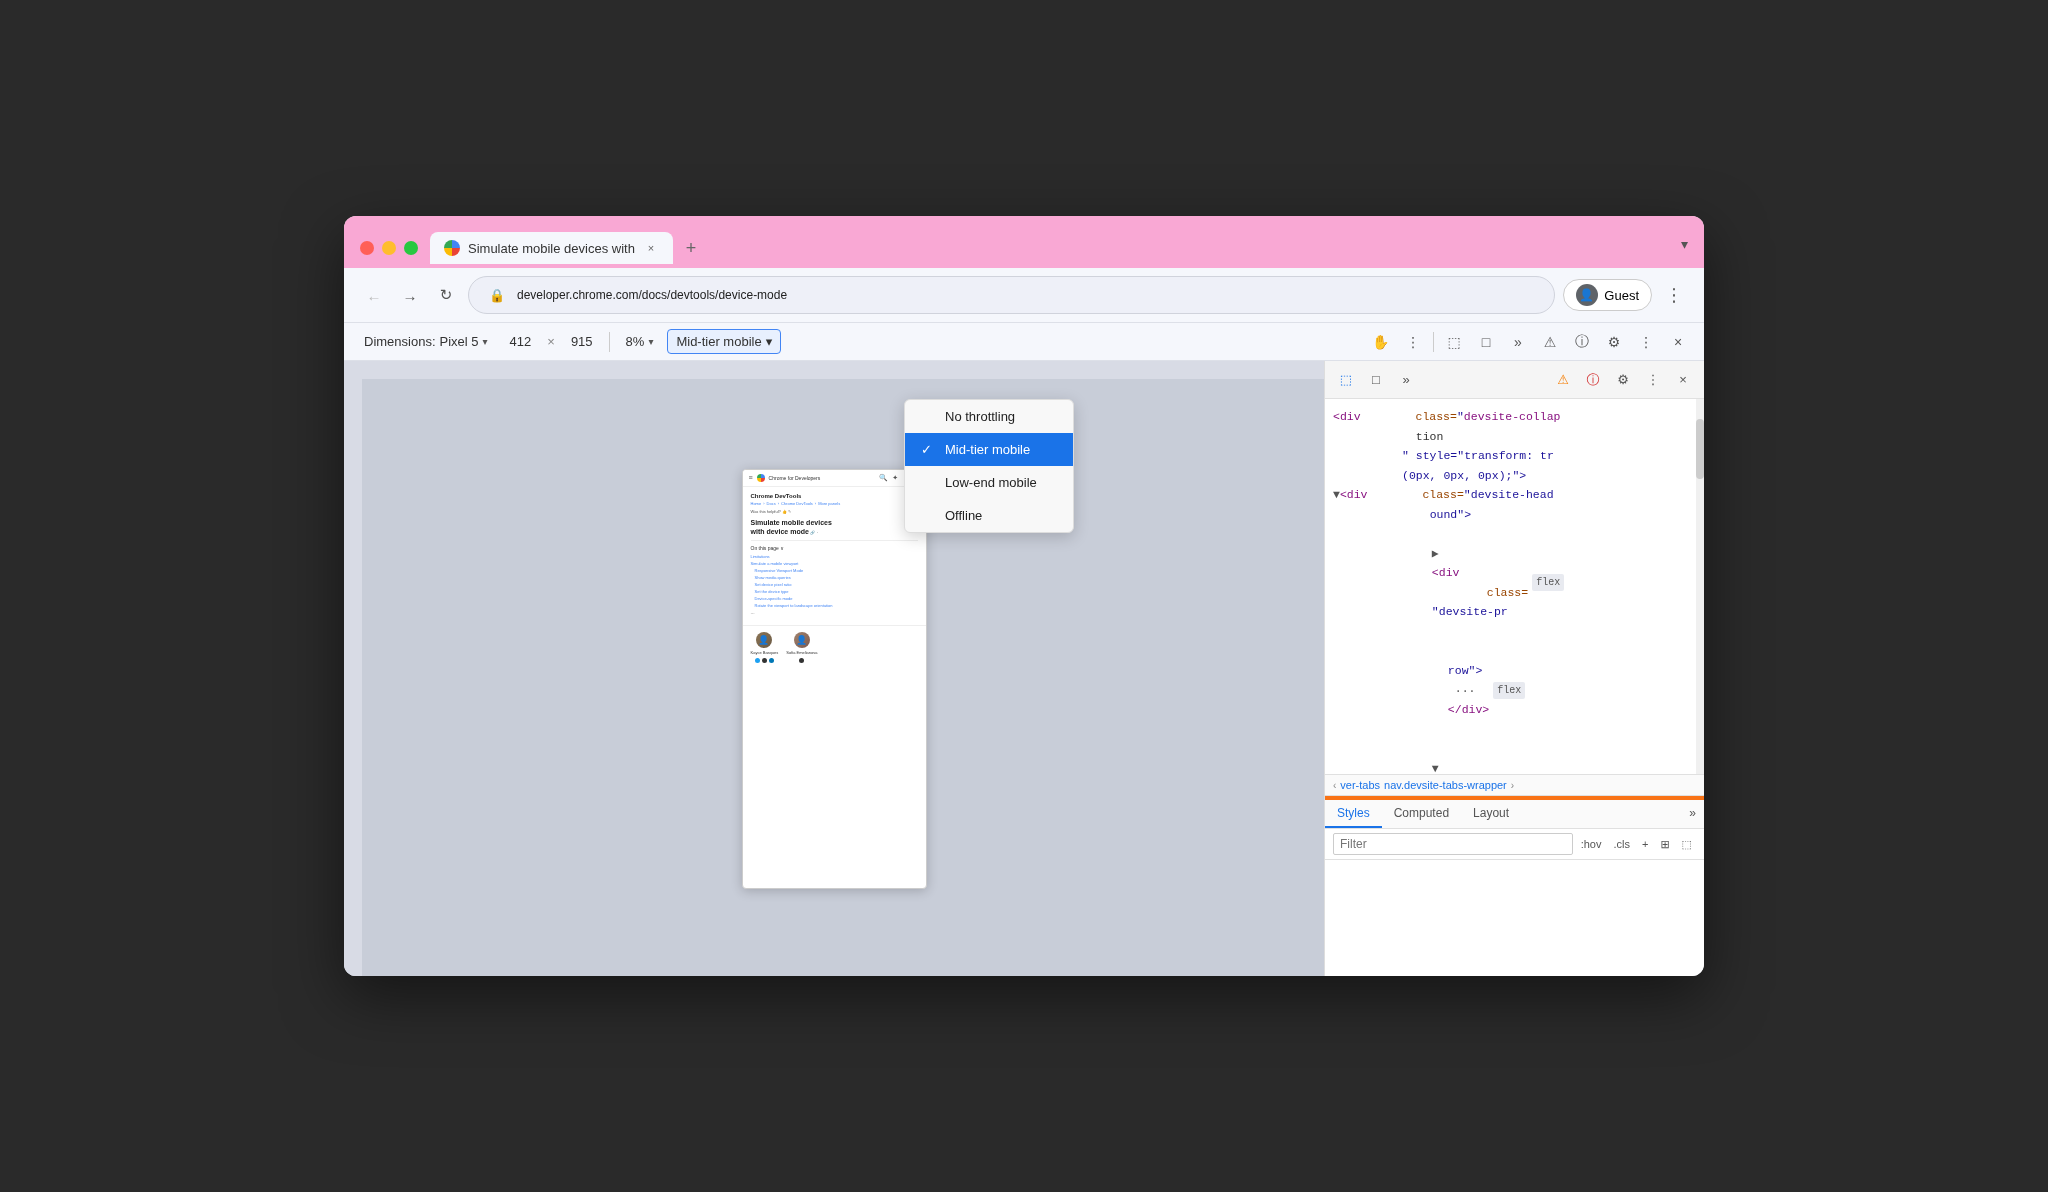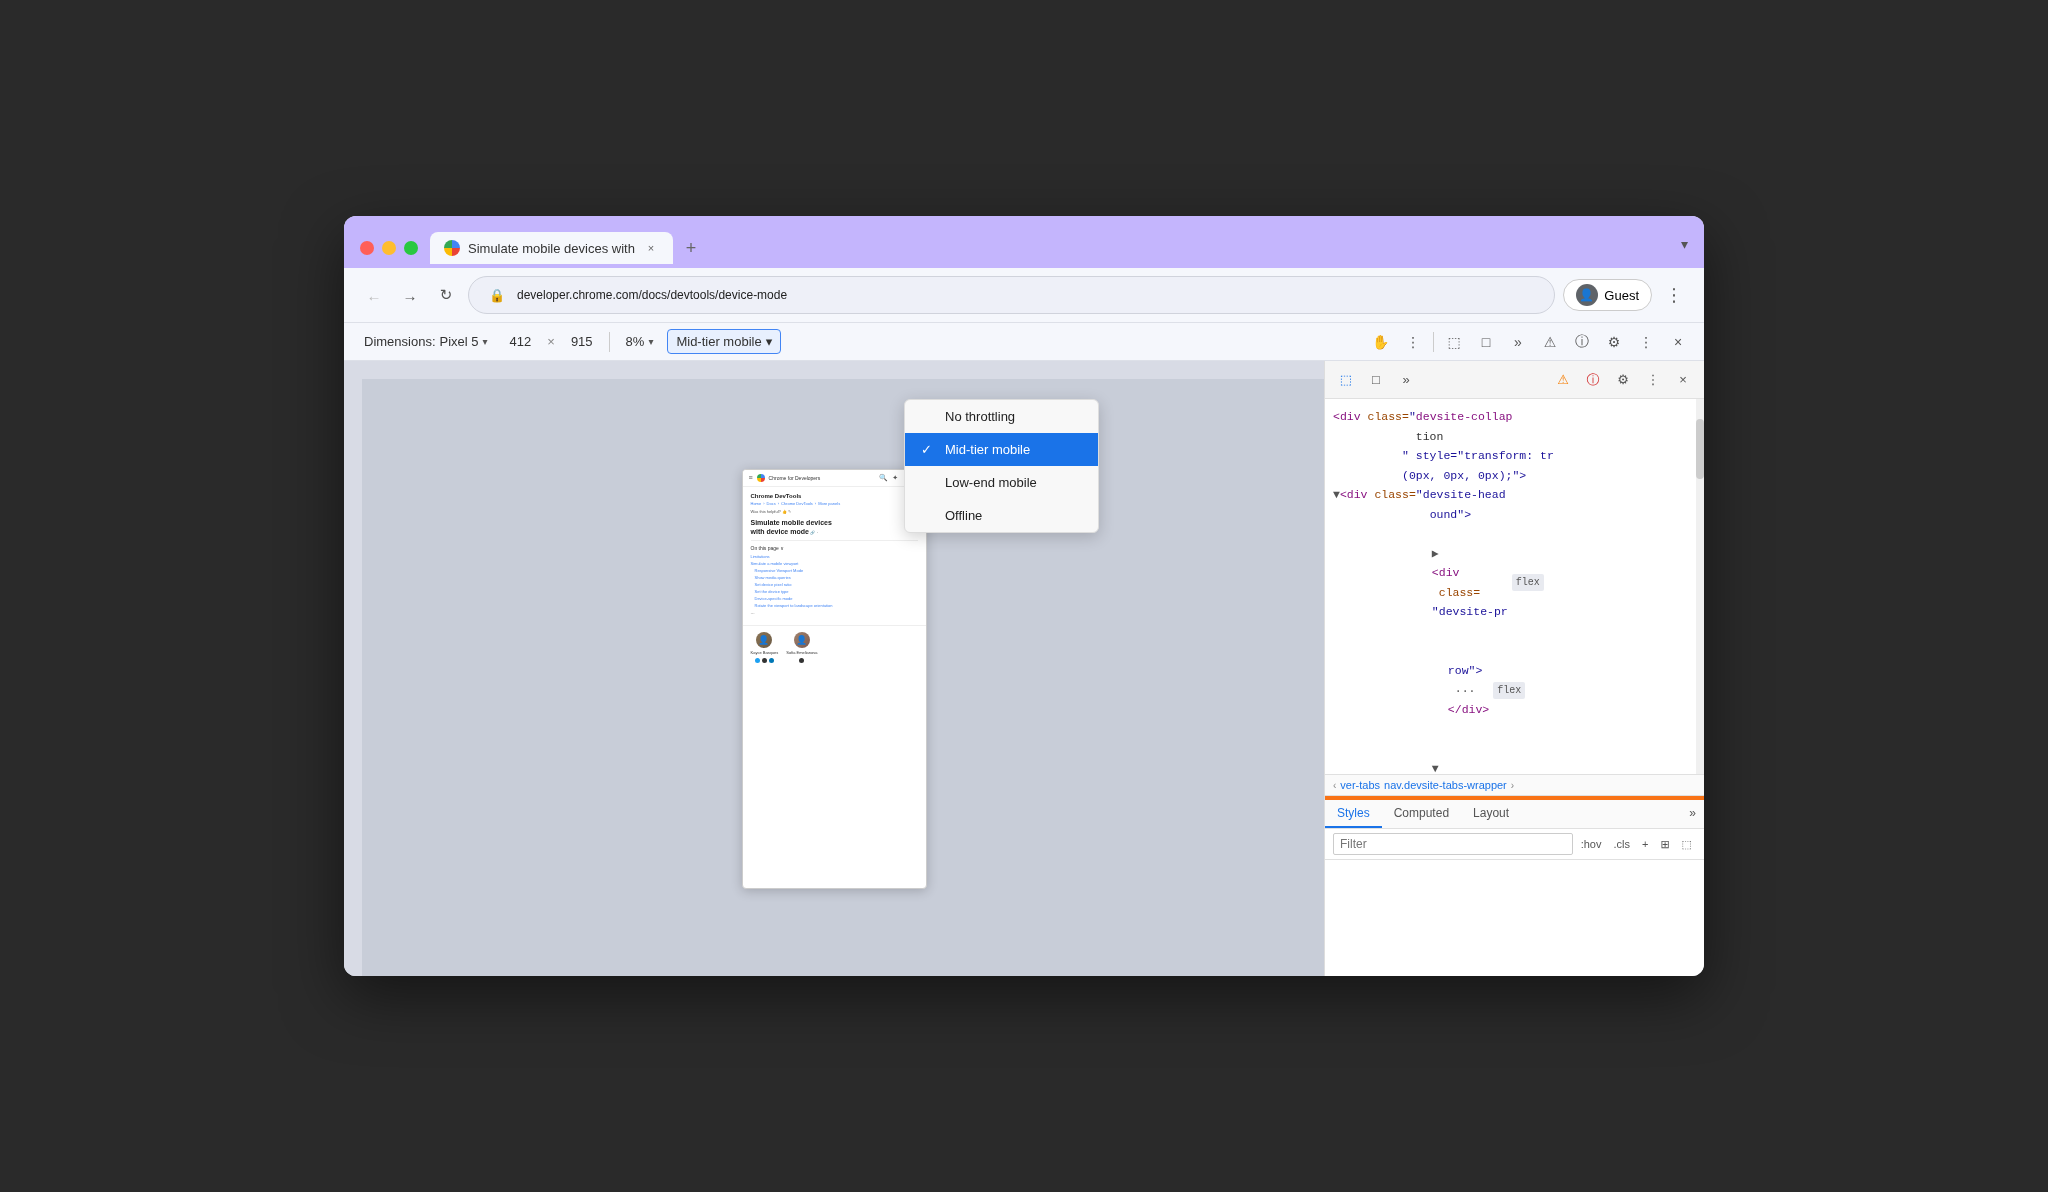--- a/index.html
+++ b/index.html
@@ -17,21 +17,21 @@
       height: 760px;
       background: #e8eaf0;
       border-radius: 12px;
       overflow: hidden;
       box-shadow: 0 20px 60px rgba(0,0,0,0.5);
       display: flex;
       flex-direction: column;
     }
     
     .title-bar {
-      background: #c4b5fd;
+      background: #f9a8d4;
       padding: 12px 16px 0;
       display: flex;
       align-items: center;
       gap: 12px;
       min-height: 52px;
     }
     .traffic-lights {
       display: flex;
       gap: 8px;
       align-items: center;
@@ -338,21 +338,21 @@
     .mc-avatars { display: flex; gap: 8px; padding: 6px 8px; border-top: 1px solid #eee; margin-top: 4px; }
     .mc-avatar { width: 16px; height: 16px; border-radius: 50%; }
     .mc-avatar-info { font-size: 4px; color: #333; }
     .mc-social-icons { display: flex; gap: 2px; margin-top: 1px; }
     .mc-social { width: 5px; height: 5px; border-radius: 50%; background: #1da1f2; }
     
     .throttle-dropdown {
       position: absolute;
       top: 38px;
       left: 560px;
-      width: 195px;
+      width: 170px;
       background: #f8f8f8;
       border: 1px solid #ddd;
       border-radius: 6px;
       box-shadow: 0 4px 16px rgba(0,0,0,0.18);
       overflow: hidden;
       z-index: 100;
     }
     .td-item {
       padding: 9px 16px;
       font-size: 13px;
@@ -412,21 +412,21 @@
       color: #333;
       background: #fff;
     }
     .dom-line {
       white-space: pre;
       display: flex;
       align-items: center;
       gap: 0;
     }
     .dom-tag { color: #881280; }
-    .dom-attr-name { color: #994500; }
+    .dom-attr-name { color: #994500; margin-left: 48px; }
     .dom-attr-val { color: #1a1199; }
     .dom-text { color: #333; }
     .dom-expand { color: #555; cursor: pointer; }
     .dom-badge {
       display: inline-block;
       background: #e8eaf0;
       color: #555;
       font-size: 10px;
       padding: 0 4px;
       border-radius: 2px;

